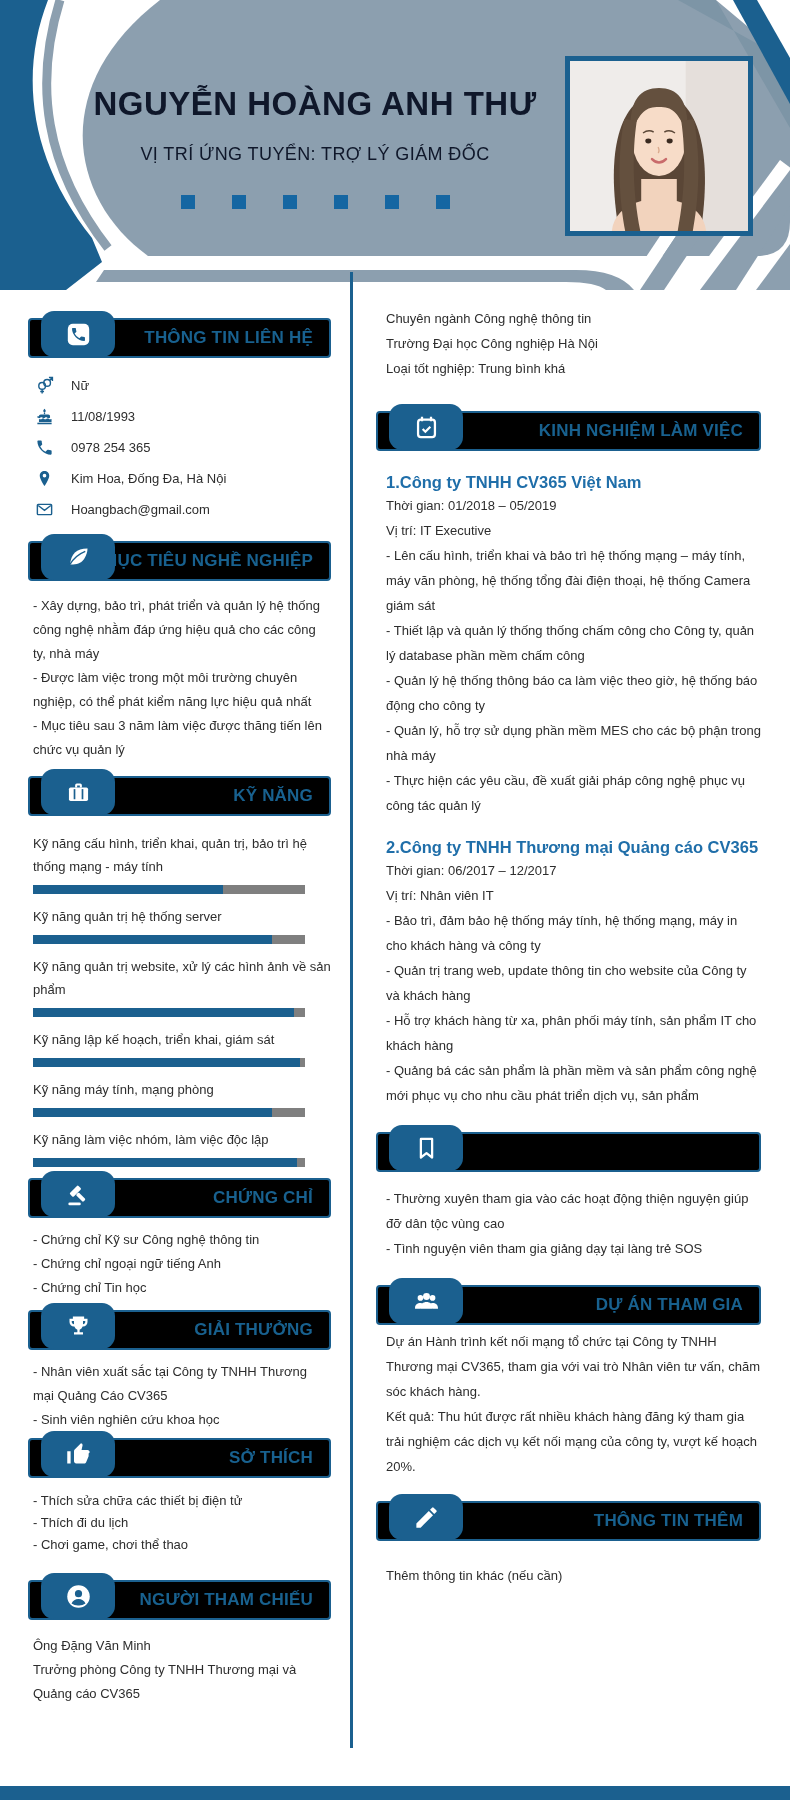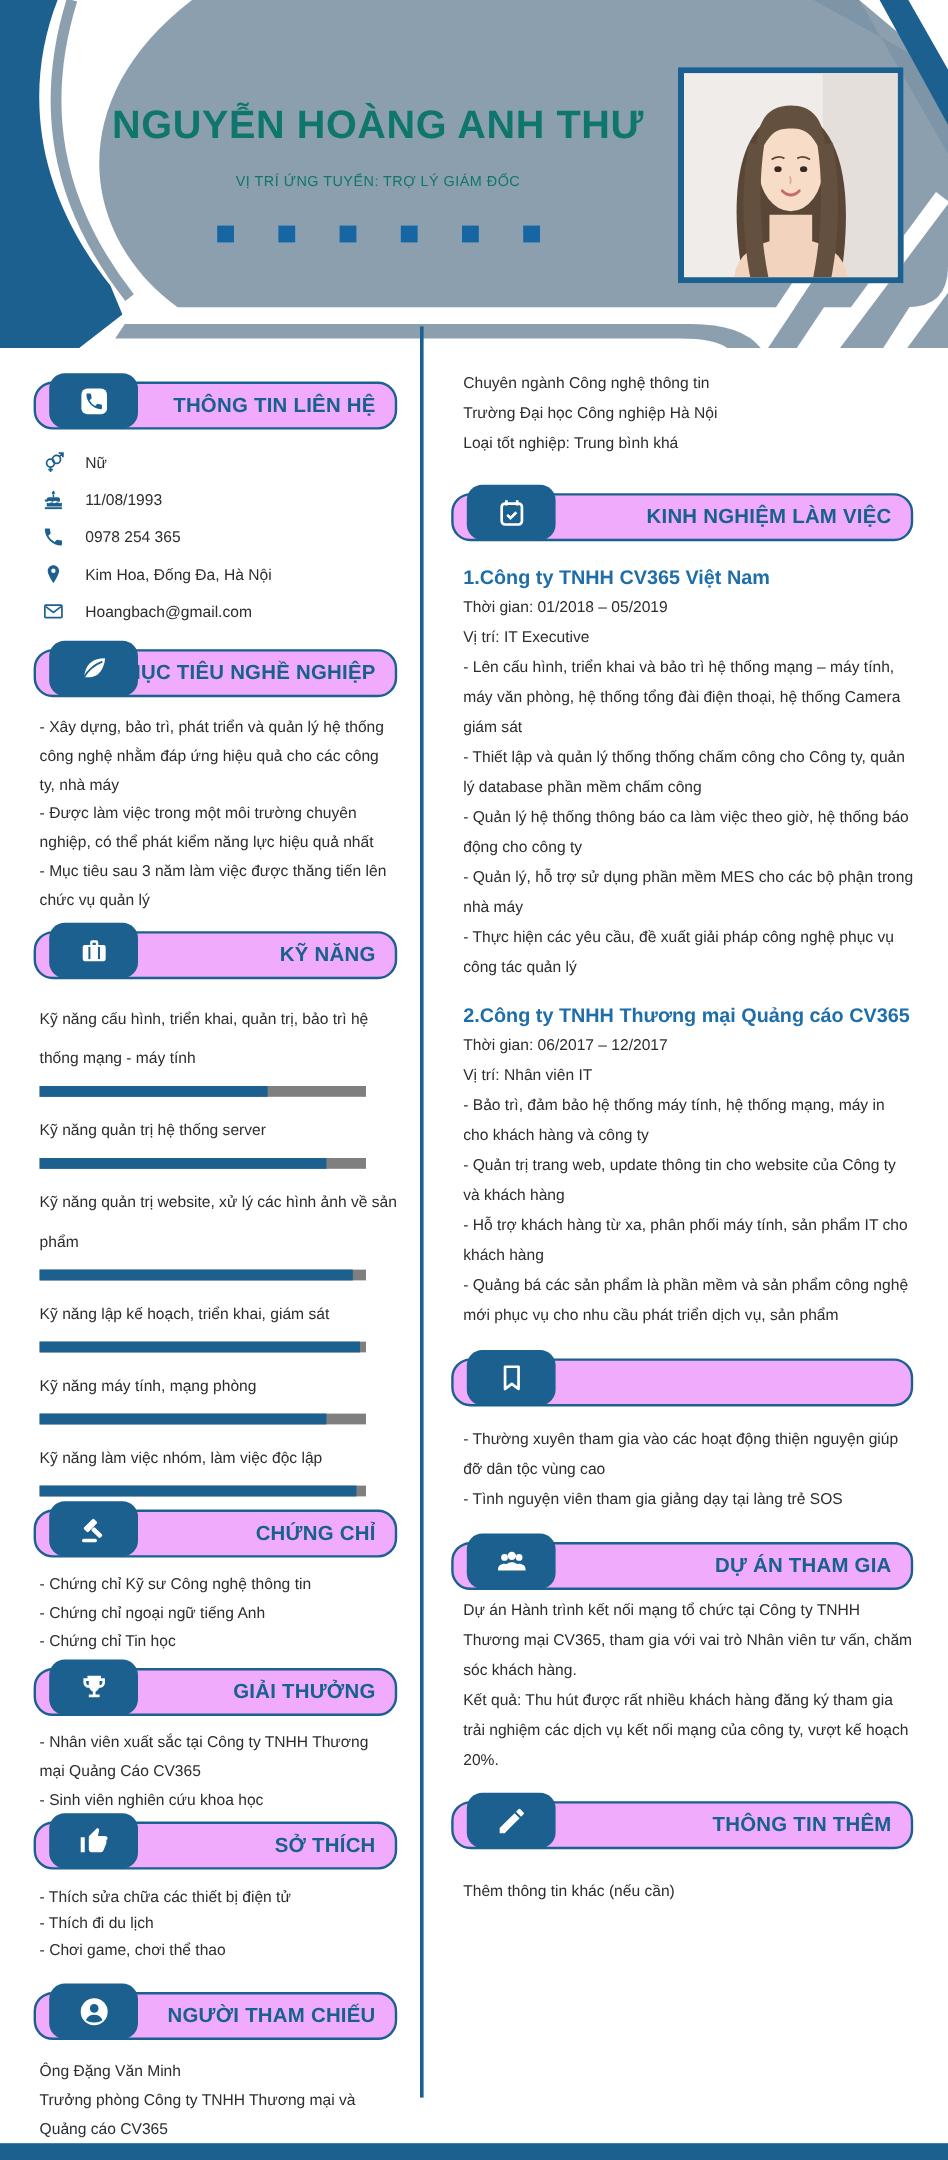--- a/index.html
+++ b/index.html
@@ -3,36 +3,36 @@
 <meta charset="utf-8">
 <style>
   *{box-sizing:border-box;margin:0;padding:0}
   html,body{background:#fff}
   .page{position:relative;width:790px;height:1800px;overflow:hidden;background:#fff;
         font-family:"Liberation Sans",sans-serif;color:#2d2d2d}
 
   
   .header{position:relative;width:790px;height:290px}
   .header svg.bg{position:absolute;left:0;top:0}
-  .hd-content{position:absolute;left:80px;top:86px;width:470px;text-align:center;color:#0f766e}
+  .hd-content{position:absolute;left:80px;top:86px;width:470px;text-align:center;color:#0f172a}
   .hd-name{font-size:33px;font-weight:bold;letter-spacing:.5px;line-height:1.1;white-space:nowrap}
-  .hd-sub{margin-top:22px;font-size:12px;letter-spacing:.4px}
+  .hd-sub{margin-top:22px;font-size:18px;letter-spacing:.4px}
   .squares{margin-top:30px;display:flex;justify-content:center;gap:37px}
   .sq{width:14px;height:14px;background:#1566A2}
   .photo{position:absolute;left:565px;top:56px;width:188px;height:180px;border:5px solid #1B608F;background:#efecea}
   .photo svg{display:block;width:100%;height:100%}
 
   
   .columns{display:flex;align-items:flex-start}
   .col-left{width:303px;margin-left:28px}
   .col-right{width:385px;margin-left:45px}
   .divider{position:absolute;left:350px;top:272px;width:3px;height:1476px;background:#1B608F}
 
   
-  .sec-head{position:relative;height:40px;border:2.5px solid #1B608F;border-radius:16px;background:#f0abfc}
+  .sec-head{position:relative;height:40px;border:2.5px solid #1B608F;border-radius:4px;background:#000000}
   .sec-icon{position:absolute;left:11px;top:-9px;width:74px;height:46px;background:#1B608F;border-radius:13px;
             display:flex;align-items:center;justify-content:center}
   .sec-icon svg{width:27px;height:27px}
   .sec-title{height:100%;display:flex;align-items:center;justify-content:flex-end;
              padding-right:16px;font-weight:bold;font-size:17px;color:#18618F;letter-spacing:.2px}
 
   
   .sec-body{font-size:13px;line-height:24px;padding-left:5px}
   .col-right .sec-body{padding-left:10px;line-height:25px}
   p{margin:0}
@@ -41,21 +41,21 @@
   .s-contact{margin-top:28px}
   .contact-list{margin-top:12px}
   .c-row{display:flex;align-items:center;height:31px}
   .c-ic{width:22px;display:flex;justify-content:center;margin-right:16px;flex:none}
   .c-ic svg{width:19px;height:19px}
   .s-objective{margin-top:16px}
   .objective-text{margin-top:13px}
   .s-skills{margin-top:14px}
   .skills-list{margin-top:16px}
   .skill{margin-bottom:11px}
-  .skill-label{line-height:33px}
+  .skill-label{line-height:23px}
   .bar{width:272px;height:9px;background:#7F7F7F;margin-top:7px}
   .fill{height:9px;background:#1B608F}
   .s-certs{margin-top:8px}
   .cert-list{margin-top:10px}
   .s-awards{margin-top:10px}
   .award-list{margin-top:10px}
   .s-hobbies{margin-top:6px}
   .hobby-list{margin-top:12px;line-height:22px}
   .s-refs{margin-top:24px}
   .ref-text{margin-top:14px}

